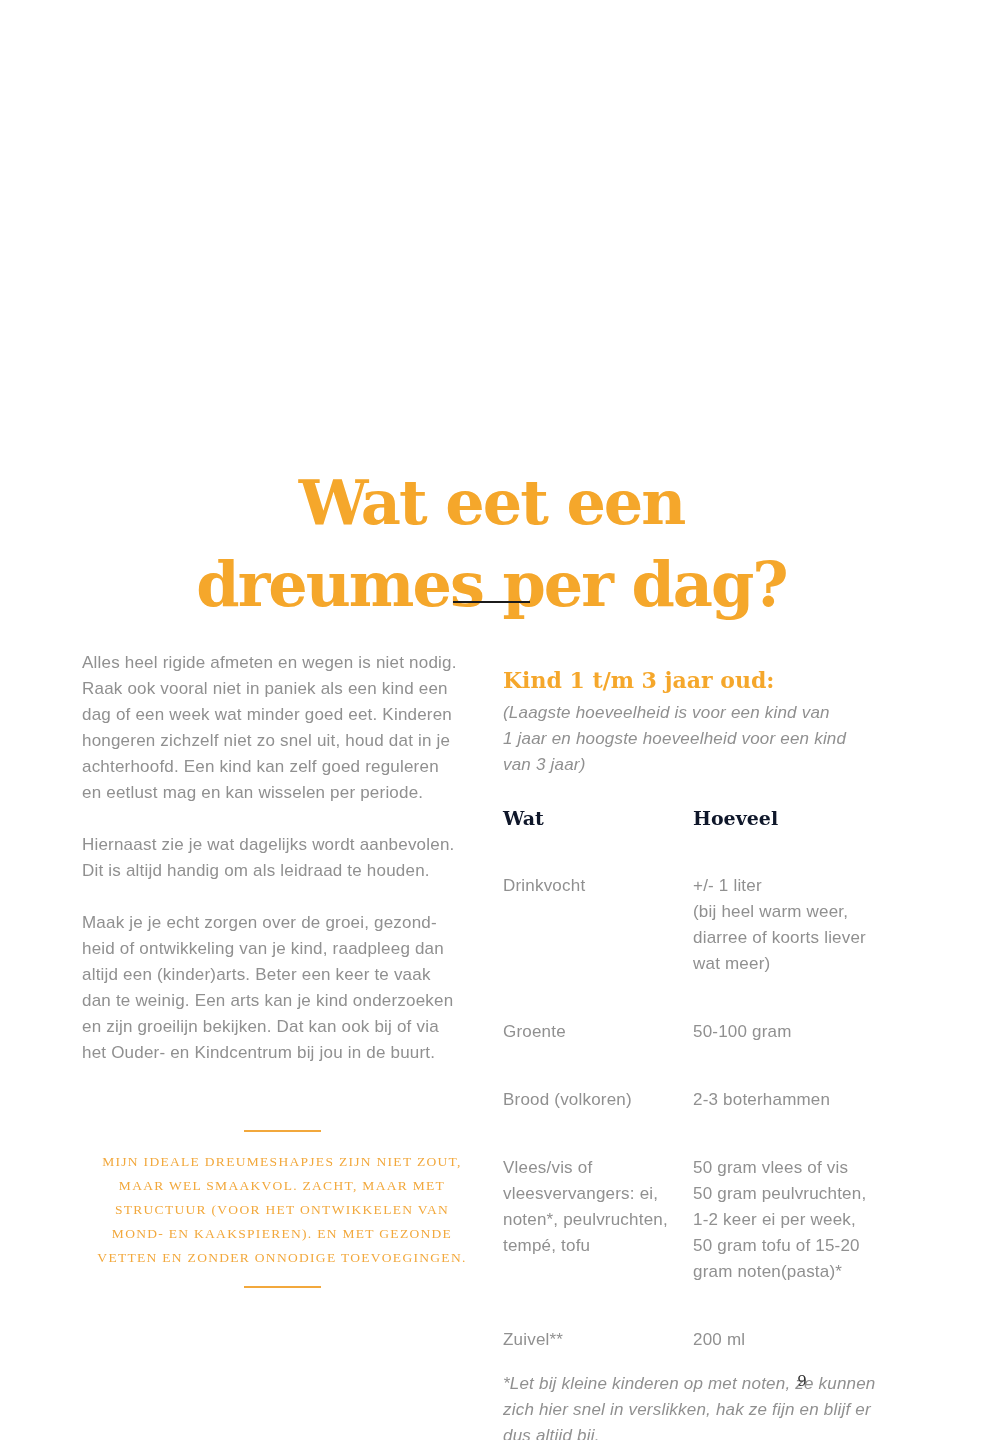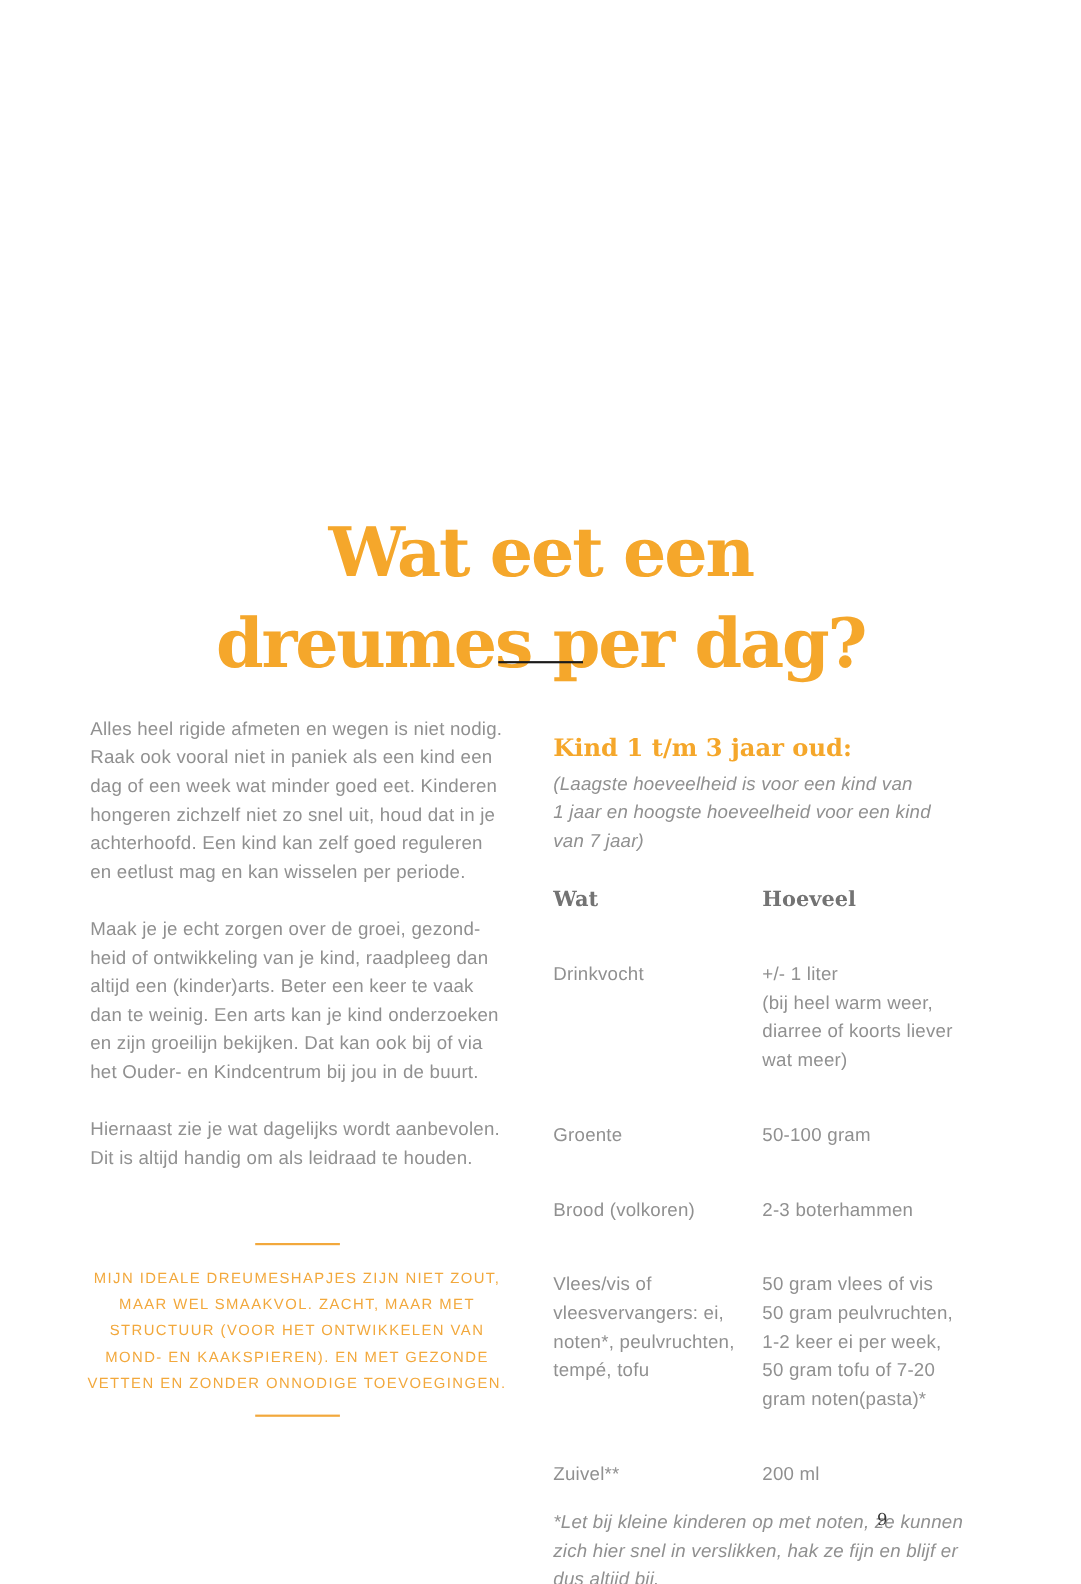--- a/index.html
+++ b/index.html
@@ -57,24 +57,25 @@
     left: 82px;
     top: 650px;
     width: 400px;
   }
   .left-col p {
     margin: 0 0 26px 0;
   }
 
   .quote-block {
     position: absolute;
-    left: 70px;
+    left: 82px;
     top: 1130px;
     width: 400px;
     text-align: center;
+    font-family: Liberation Serif, serif;
   }
   .quote-rule {
     width: 77px;
     height: 2px;
     background: #F2A83C;
     margin: 0 auto;
   }
   .quote-rule.top { margin-bottom: 18px; }
   .quote-rule.bottom { margin-top: 16px; }
   .quote-text {
@@ -106,21 +107,21 @@
   }
 
   .trow { display: flex; }
   .twat { width: 190px; flex: none; }
   .thoeveel { flex: 1; }
   .theader {
     font-family: "DejaVu Serif", serif;
     font-weight: 700;
     font-size: 19px;
     line-height: 25px;
-    color: #737373;
+    color: #0f172a;
     letter-spacing: 0;
   }
 
   .footnotes { margin-top: 18px; font-style: italic; }
 
   
   .page-number {
     position: absolute;
     left: 790px;
     top: 1372px;
@@ -140,45 +141,45 @@
 dreumes per dag?</h1>
   <div class="title-divider"></div>
 
   <div class="left-col">
     <p class="body-text">Alles heel rigide afmeten en wegen is niet nodig.
 Raak ook vooral niet in paniek als een kind een
 dag of een week wat minder goed eet. Kinderen
 hongeren zichzelf niet zo snel uit, houd dat in je
 achterhoofd. Een kind kan zelf goed reguleren
 en eetlust mag en kan wisselen per periode.</p>
+    <p class="body-text">Hiernaast zie je wat dagelijks wordt aanbevolen.
+Dit is altijd handig om als leidraad te houden.</p>
     <p class="body-text">Maak je je echt zorgen over de groei, gezond-
 heid of ontwikkeling van je kind, raadpleeg dan
 altijd een (kinder)arts. Beter een keer te vaak
 dan te weinig. Een arts kan je kind onderzoeken
 en zijn groeilijn bekijken. Dat kan ook bij of via
 het Ouder- en Kindcentrum bij jou in de buurt.</p>
-    <p class="body-text">Hiernaast zie je wat dagelijks wordt aanbevolen.
-Dit is altijd handig om als leidraad te houden.</p>
   </div>
 
   <div class="quote-block">
     <div class="quote-rule top"></div>
     <div class="quote-text">MIJN IDEALE DREUMESHAPJES ZIJN NIET ZOUT,
 MAAR WEL SMAAKVOL. ZACHT, MAAR MET
 STRUCTUUR (VOOR HET ONTWIKKELEN VAN
 MOND- EN KAAKSPIEREN). EN MET GEZONDE
 VETTEN EN ZONDER ONNODIGE TOEVOEGINGEN.</div>
     <div class="quote-rule bottom"></div>
   </div>
 
   <div class="right-col">
     <h2 class="rc-heading">Kind 1 t/m 3 jaar oud:</h2>
     <p class="body-text rc-sub">(Laagste hoeveelheid is voor een kind van
 1 jaar en hoogste hoeveelheid voor een kind
-van 7 jaar)</p>
+van 3 jaar)</p>
 
     <div class="trow">
       <div class="twat theader">Wat</div>
       <div class="thoeveel theader">Hoeveel</div>
     </div>
 
     <div class="trow">
       <div class="twat body-text">Drinkvocht</div>
       <div class="thoeveel body-text">+/- 1 liter
 (bij heel warm weer,
@@ -194,21 +195,21 @@
       <div class="thoeveel body-text">2-3 boterhammen</div>
     </div>
     <div class="trow">
       <div class="twat body-text">Vlees/vis of
 vleesvervangers: ei,
 noten*, peulvruchten,
 tempé, tofu</div>
       <div class="thoeveel body-text">50 gram vlees of vis
 50 gram peulvruchten,
 1-2 keer ei per week,
-50 gram tofu of 7-20
+50 gram tofu of 15-20
 gram noten(pasta)*</div>
     </div>
     <div class="trow">
       <div class="twat body-text">Zuivel**</div>
       <div class="thoeveel body-text">200 ml</div>
     </div>
 
     <p class="body-text footnotes">*Let bij kleine kinderen op met noten, ze kunnen
 zich hier snel in verslikken, hak ze fijn en blijf er
 dus altijd bij.

